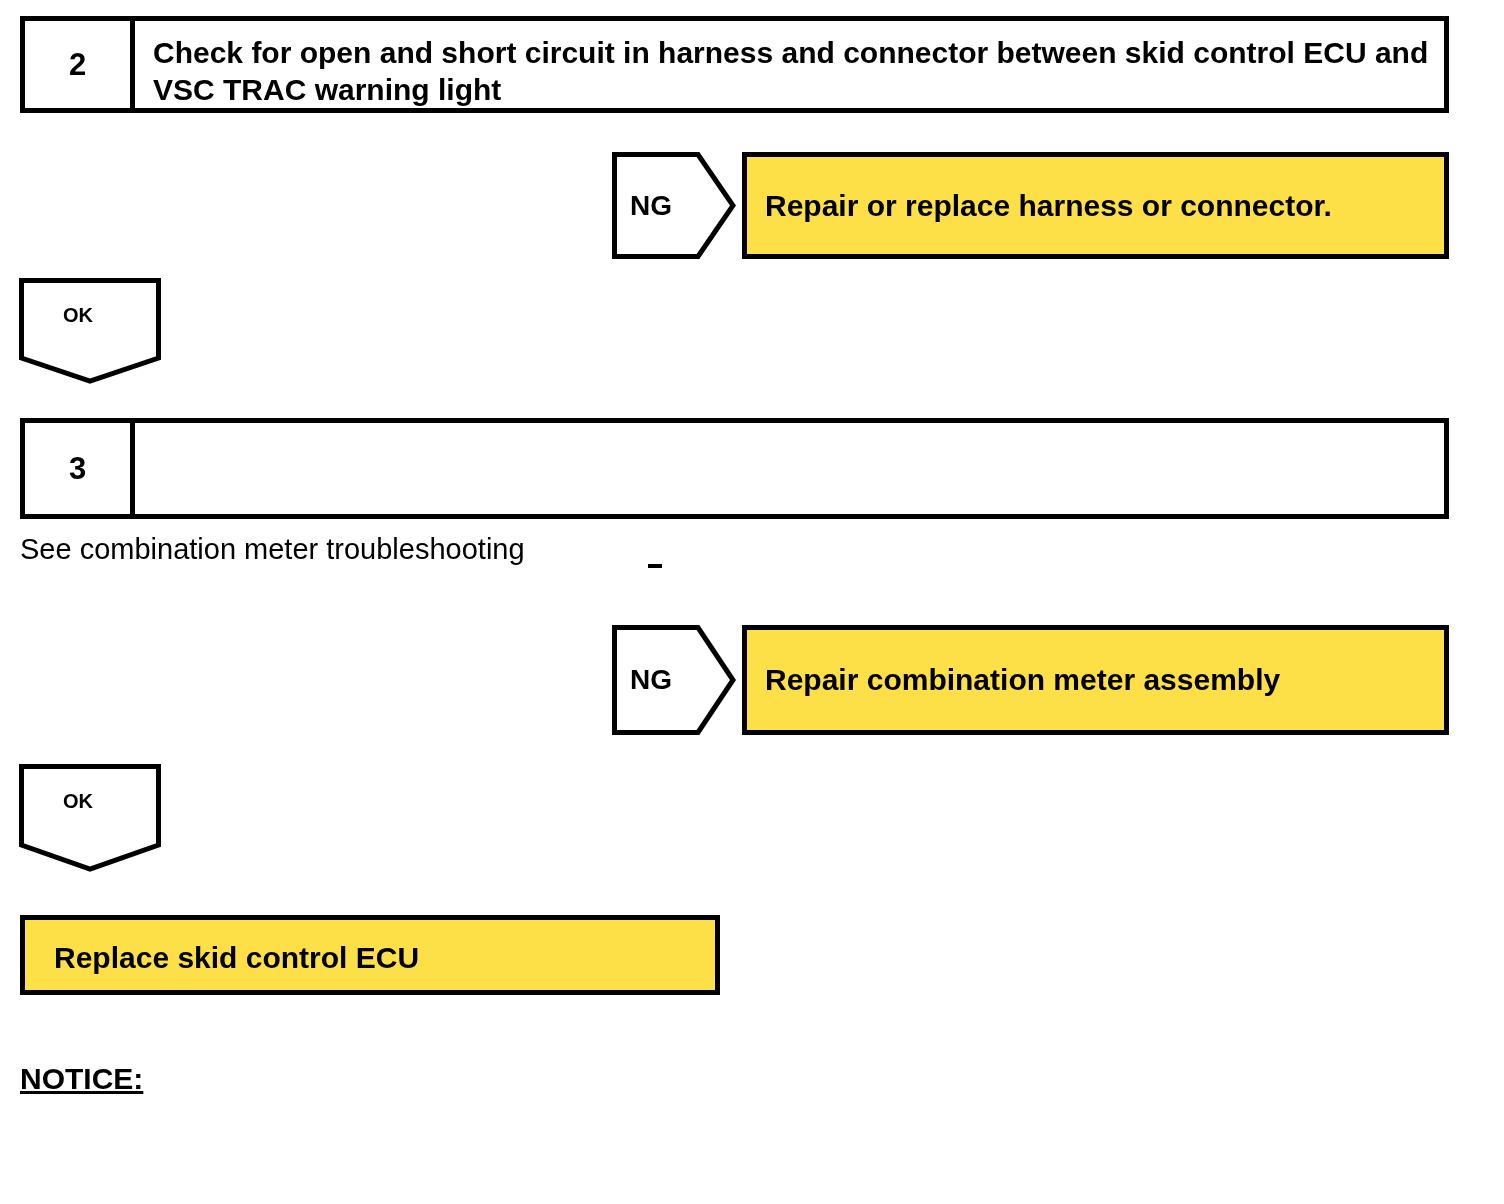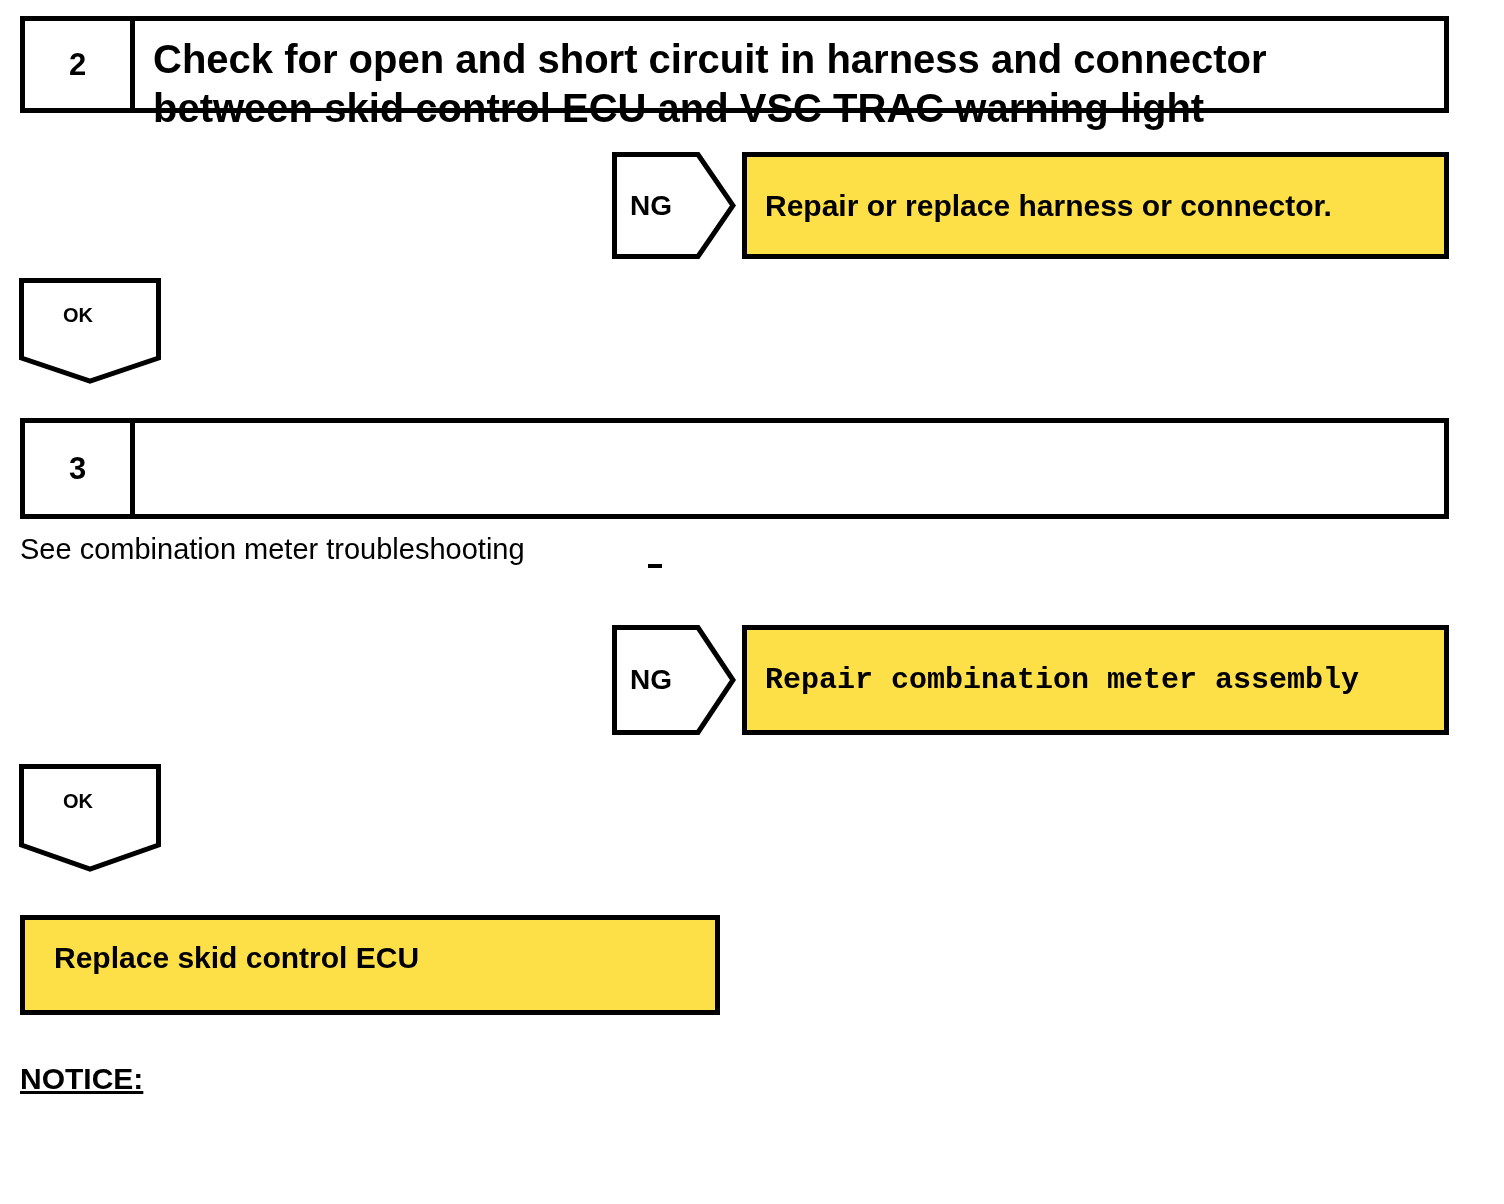--- a/index.html
+++ b/index.html
@@ -39,21 +39,21 @@
     font-weight: bold;
     font-size: 31px;
     letter-spacing: 0px;
   }
   .step-body {
     flex: 1 1 auto;
     display: flex;
     align-items: flex-start;
     padding: 14px 14px 0 18px;
     font-weight: bold;
-    font-size: 40px;
+    font-size: 30px;
     line-height: 1.22;
     font-stretch: condensed;
   }
   .step-body.centered {
     align-items: center;
     padding-top: 0;
   }
 
   
   .result-box {
@@ -159,31 +159,31 @@
 
   <div class="dash-artifact" style="left:648px; top:564px;"></div>
 
   <div class="ng-shape" style="left:612px; top:625px; width:124px; height:110px;">
     <svg width="124" height="110" viewBox="0 0 124 110">
       <polygon points="2.5,2.5 86,2.5 121,55 86,107.5 2.5,107.5" fill="#ffffff" stroke="#000000" stroke-width="5" stroke-linejoin="miter"></polygon>
     </svg>
     <span class="ng-label">NG</span>
   </div>
 
-  <div class="abs result-box" style="left:742px; top:625px; width:707px; height:110px;font-family:Liberation Mono, monospace;">
+  <div class="abs result-box" style="left:742px; top:625px; width:707px; height:110px;">
     <span>Repair combination meter assembly</span>
   </div>
 
   <div class="ok-shape" style="left:19px; top:764px; width:142px; height:108px;">
     <svg width="142" height="108" viewBox="0 0 142 108">
       <polygon points="2.5,2.5 139.5,2.5 139.5,81 71,105 2.5,81" fill="#ffffff" stroke="#000000" stroke-width="5" stroke-linejoin="miter"></polygon>
     </svg>
     <span class="ok-label">OK</span>
   </div>
 
-  <div class="abs result-box topalign" style="left:20px; top:915px; width:700px; height:100px; padding-left:29px;">
+  <div class="abs result-box topalign" style="left:20px; top:915px; width:700px; height:80px; padding-left:29px;">
     <span>Replace skid control ECU</span>
   </div>
 
   <div class="notice-line" style="left:20px; top:1062px;text-decoration:underline;">NOTICE:</div>
 
 
 </div>
 
 </body></html>

